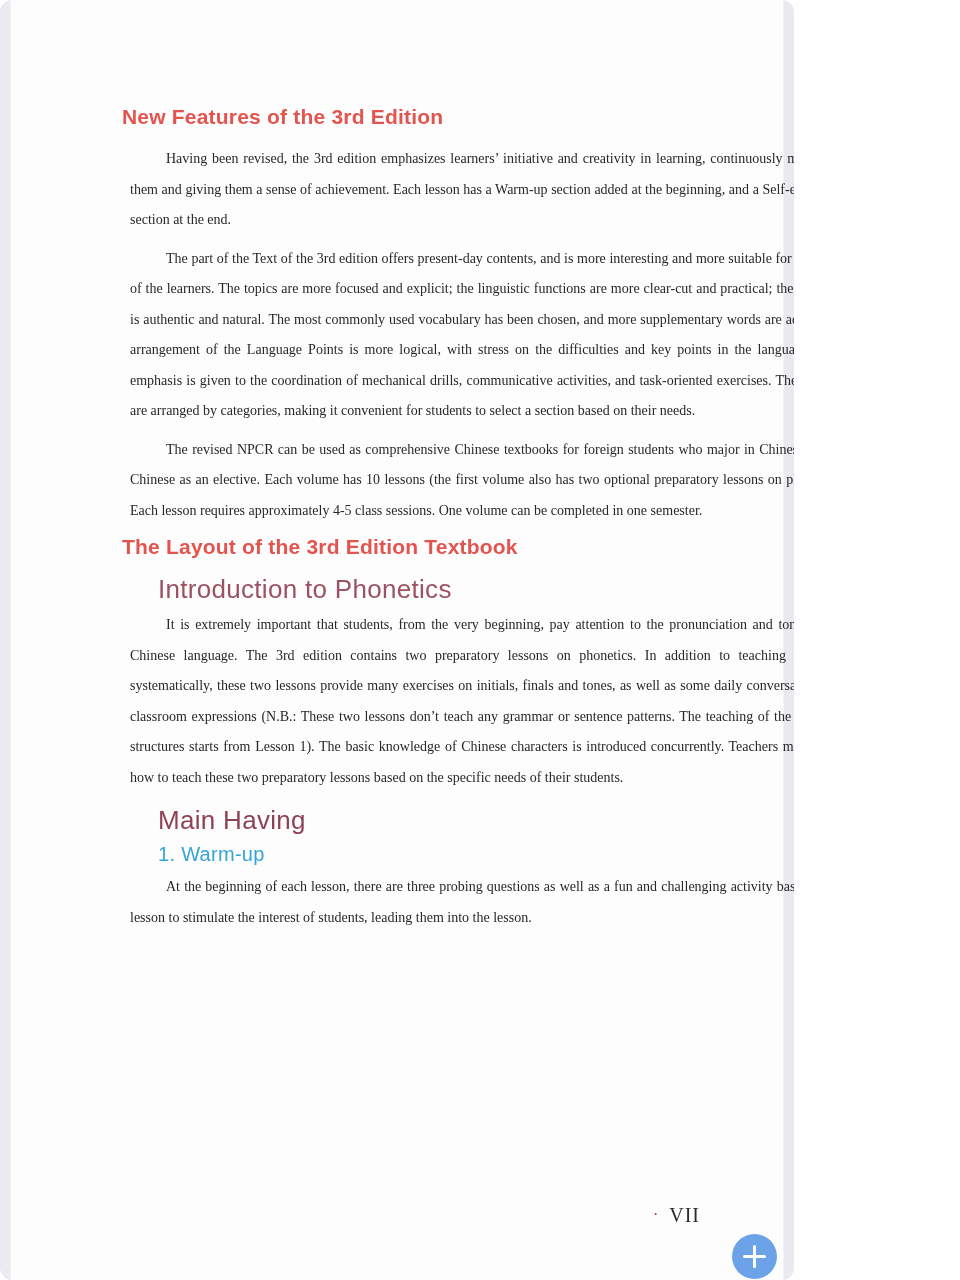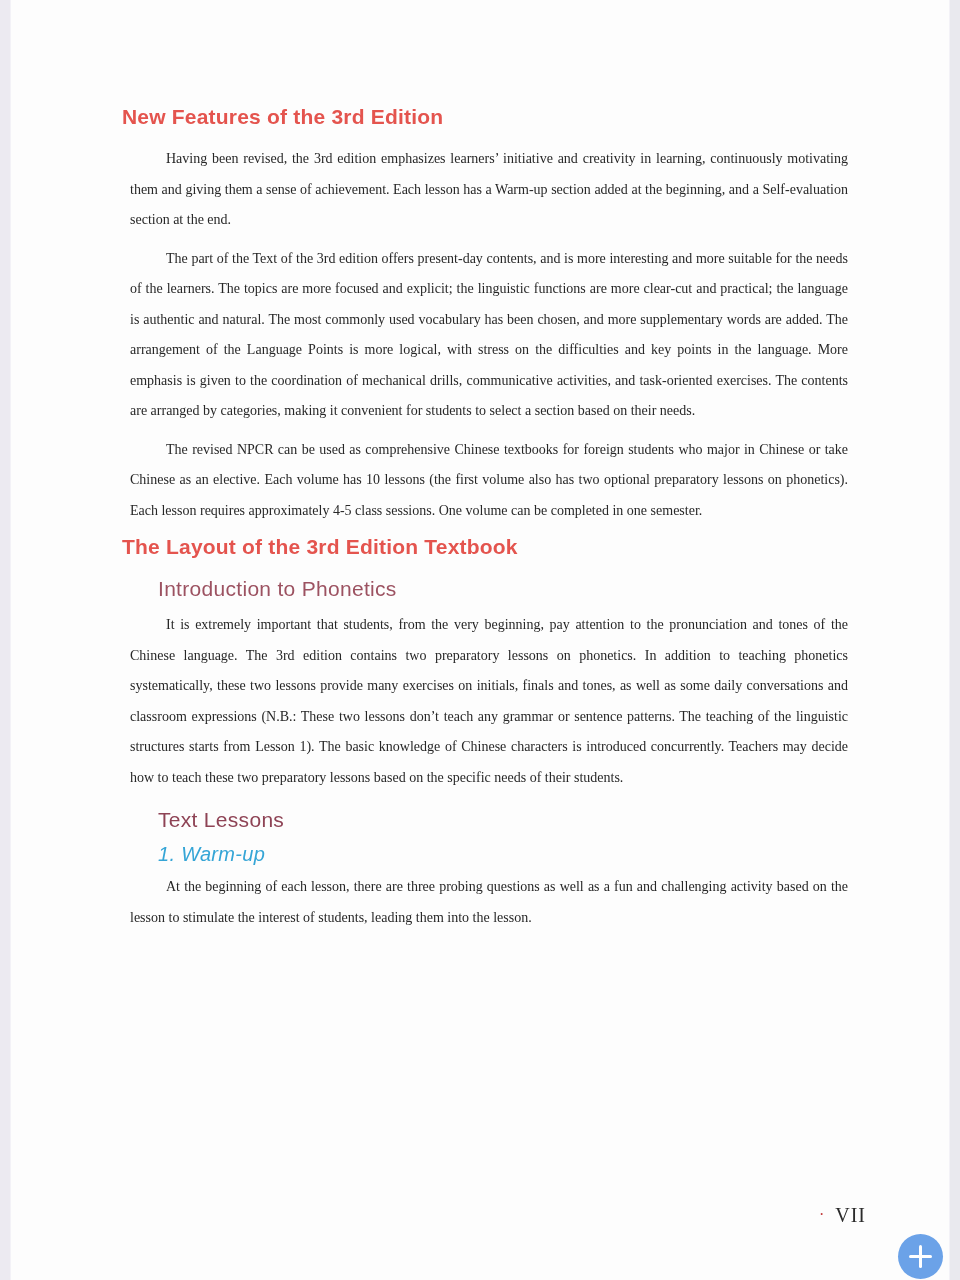--- a/index.html
+++ b/index.html
@@ -2,25 +2,26 @@
 <html><head>
 <meta charset="utf-8">
 <style>
   html, body {
     margin: 0;
     padding: 0;
     background: #ffffff;
   }
   .stage {
     position: relative;
-    width: 960px;
+    width: 794px;
     height: 1280px;
     background: #fdfdfd;
     overflow: hidden;
     font-family: "Liberation Serif", serif;
+    border-radius: 12px;
   }
   .edge-strip {
     position: absolute;
     top: 0;
     height: 100%;
     background: #eceaf1;
   }
   .edge-strip.left  { left: 0;  width: 10px; border-right: 1px solid #f3f2f7; }
   .edge-strip.right { right: 0; width: 10px; border-left: 1px solid #f3f2f7; background: #e9e9ee; }
 
@@ -39,36 +40,35 @@
     line-height: 26px;
     color: #e4544e;
     letter-spacing: 0.2px;
   }
   h1.sec-red.second { margin-bottom: 0; }
 
   h2.sub-maroon {
     margin: 16px 0 0 36px;
     font-family: "Liberation Sans", sans-serif;
     font-weight: normal;
-    font-size: 21px;
+    font-size: 26px;
     line-height: 26px;
     color: #9c5261;
     letter-spacing: 0.3px;
   }
   h2.sub-maroon.dark { color: #8e4355; margin-top: 14px; }
 
   h3.sub-cyan {
     margin: 9px 0 0 36px;
     font-family: "Liberation Sans", sans-serif;
     font-weight: normal;
     font-size: 20px;
     line-height: 24px;
     color: #35a5d6;
     letter-spacing: 0.3px;
-    font-style: italic;
   }
 
   p.body-par {
     margin: 8px;
     font-size: 14px;
     line-height: 30.5px;
     color: #272727;
     text-align: justify;
     text-indent: 36px;
   }
@@ -128,21 +128,21 @@
     <p class="body-par">The part of the Text of the 3rd edition offers present-day contents, and is more interesting and more suitable for the needs of the learners. The topics are more focused and explicit; the linguistic functions are more clear-cut and practical; the language is authentic and natural. The most commonly used vocabulary has been chosen, and more supplementary words are added. The arrangement of the Language Points is more logical, with stress on the difficulties and key points in the language. More emphasis is given to the coordination of mechanical drills, communicative activities, and task-oriented exercises. The contents are arranged by categories, making it convenient for students to select a section based on their needs.</p>
 
     <p class="body-par">The revised NPCR can be used as comprehensive Chinese textbooks for foreign students who major in Chinese or take Chinese as an elective. Each volume has 10 lessons (the first volume also has two optional preparatory lessons on phonetics). Each lesson requires approximately 4-5 class sessions. One volume can be completed in one semester.</p>
 
     <h1 class="sec-red second">The Layout of the 3rd Edition Textbook</h1>
 
     <h2 class="sub-maroon">Introduction to Phonetics</h2>
 
     <p class="body-par after-head">It is extremely important that students, from the very beginning, pay attention to the pronunciation and tones of the Chinese language. The 3rd edition contains two preparatory lessons on phonetics. In addition to teaching phonetics systematically, these two lessons provide many exercises on initials, finals and tones, as well as some daily conversations and classroom expressions (N.B.: These two lessons don’t teach any grammar or sentence patterns. The teaching of the linguistic structures starts from Lesson 1). The basic knowledge of Chinese characters is introduced concurrently. Teachers may decide how to teach these two preparatory lessons based on the specific needs of their students.</p>
 
-    <h2 class="sub-maroon dark">Text Lessons</h2>
+    <h2 class="sub-maroon dark">Main Having</h2>
 
     <h3 class="sub-cyan">1. Warm-up</h3>
 
     <p class="body-par after-sub">At the beginning of each lesson, there are three probing questions as well as a fun and challenging activity based on the lesson to stimulate the interest of students, leading them into the lesson.</p>
 
   </div>
 
   <div class="page-footer">
     <span class="dot">·</span><span>VII</span>
   </div>

